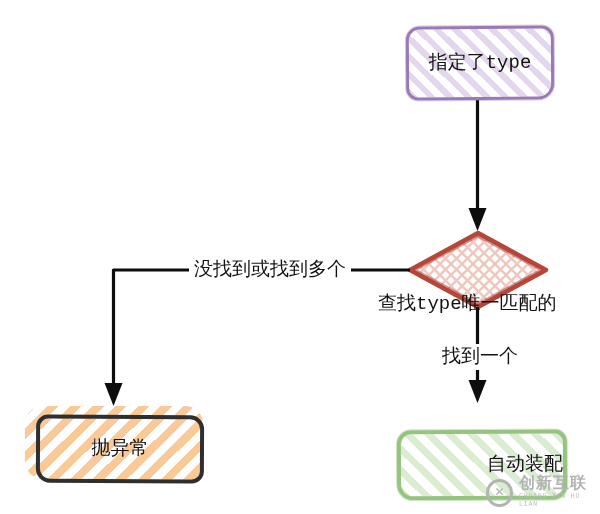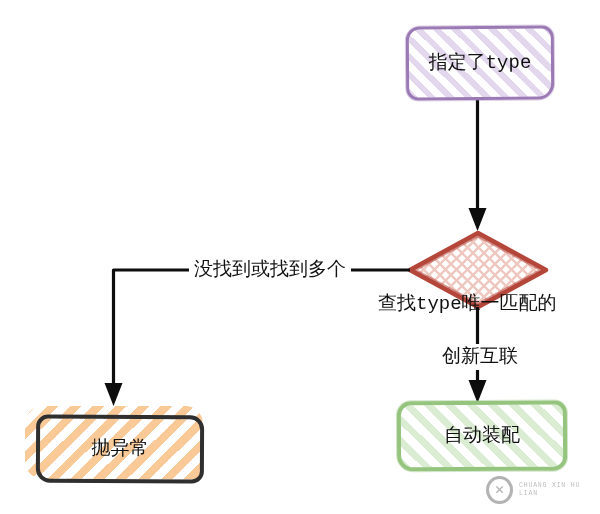--- a/index.html
+++ b/index.html
@@ -16,26 +16,27 @@
   }
   .node-purple{
     left:406px;top:26px;width:142px;height:68px;
     border:3.5px solid var(--purple-border);
     border-radius:14px 12px 16px 12px;
     background:repeating-linear-gradient(45deg,var(--purple-fill) 0 6px,#ffffff 6px 13px);
     box-shadow:0 0 0 1px rgba(155,121,180,0.35);
     transform:rotate(-0.4deg);
   }
   .node-green{
-    left:397px;top:401px;width:162px;height:62px;
+    left:397px;top:430px;width:162px;height:62px;
     border:4px solid var(--green-border);
     border-radius:14px 12px 14px 16px;
     background:repeating-linear-gradient(45deg,var(--green-fill) 0 7px,#ffffff 7px 15px);
     box-shadow:0 0 0 1px rgba(148,196,125,0.4);
     transform:rotate(-0.3deg);
+    justify-content:flex-end;
   }
   .orange-glow{
     position:absolute;left:25px;top:406px;width:178px;height:73px;z-index:1;
     border-radius:18px;
     background:repeating-linear-gradient(135deg,var(--orange-fill) 0 8px,transparent 8px 16px);
   }
   .node-orange{
     left:36px;top:415px;width:160px;height:60px;
     border:4px solid var(--black-border);
     border-radius:12px 14px 12px 14px;
@@ -100,30 +101,31 @@
   <div class="node node-purple">
     <span>指定了type</span>
   </div>
 
   <div class="diamond-label">
     <div>查找type唯一匹配的</div>
   </div>
 
   <div class="edge-label edge-label-left">没找到或找到多个</div>
 
-  <div class="edge-label edge-label-down">创新互联</div>
+  <div class="edge-label edge-label-down">找到一个</div>
 
   <div class="node node-green">
     <span>自动装配</span>
   </div>
 
   <div class="node node-orange">
     <span>抛异常</span>
   </div>
 
   <div class="watermark">
     <div class="wm-logo">✕</div>
     <div class="wm-text">
+      <span class="wm-brand">创新互联</span>
       <span class="wm-sub">CHUANG XIN HU LIAN</span>
     </div>
   </div>
 
 </div>
 
 </body></html>

